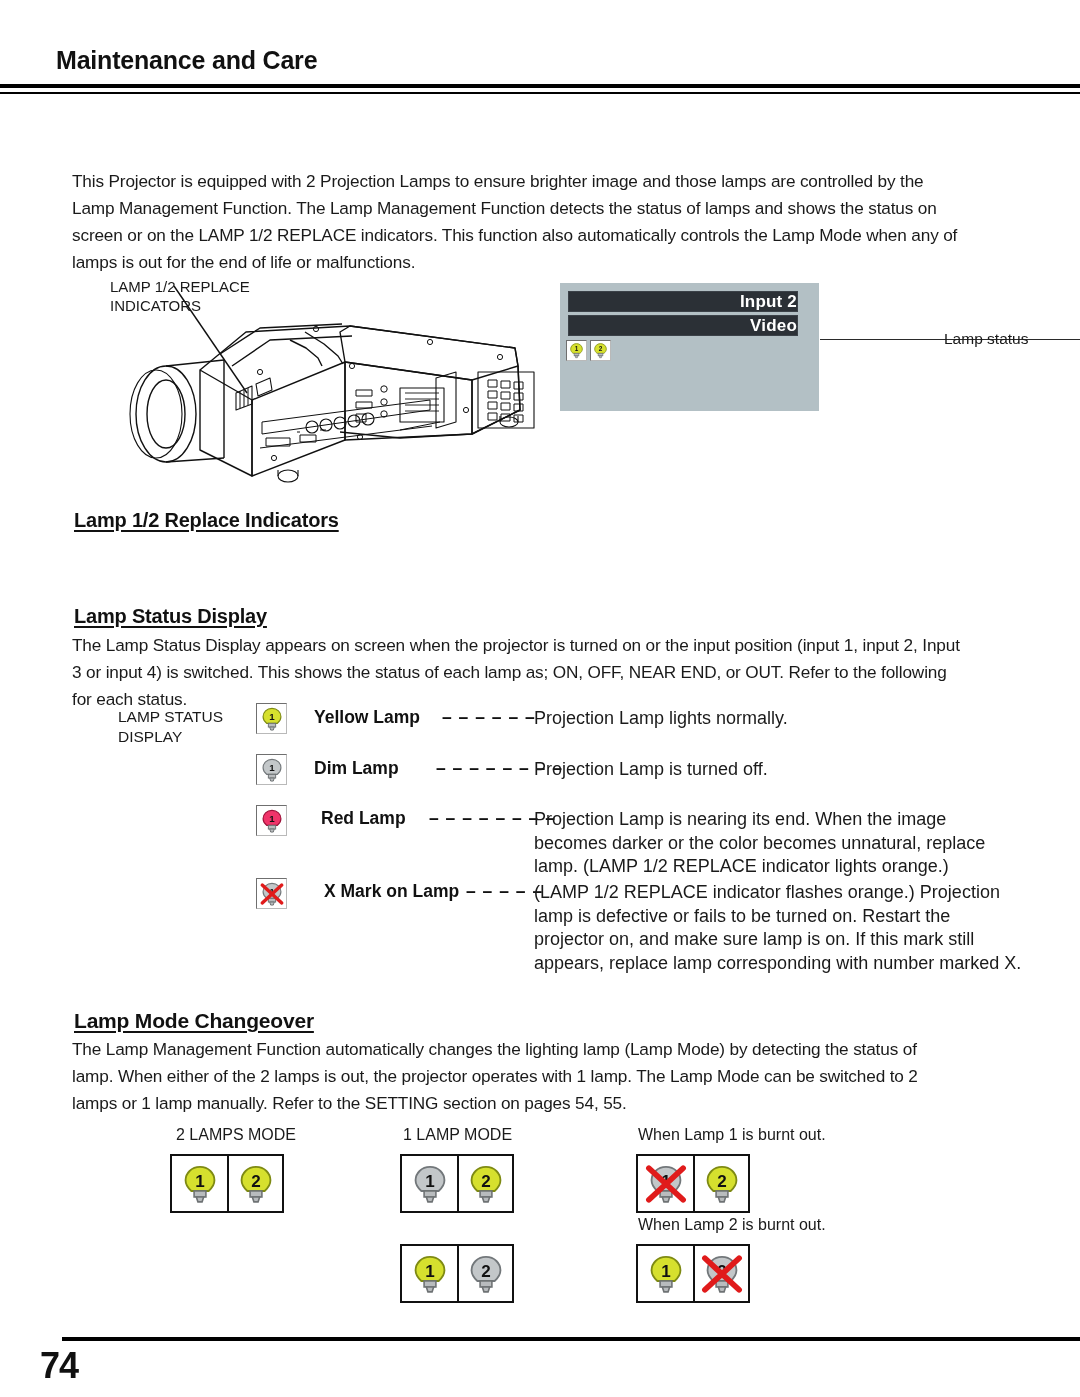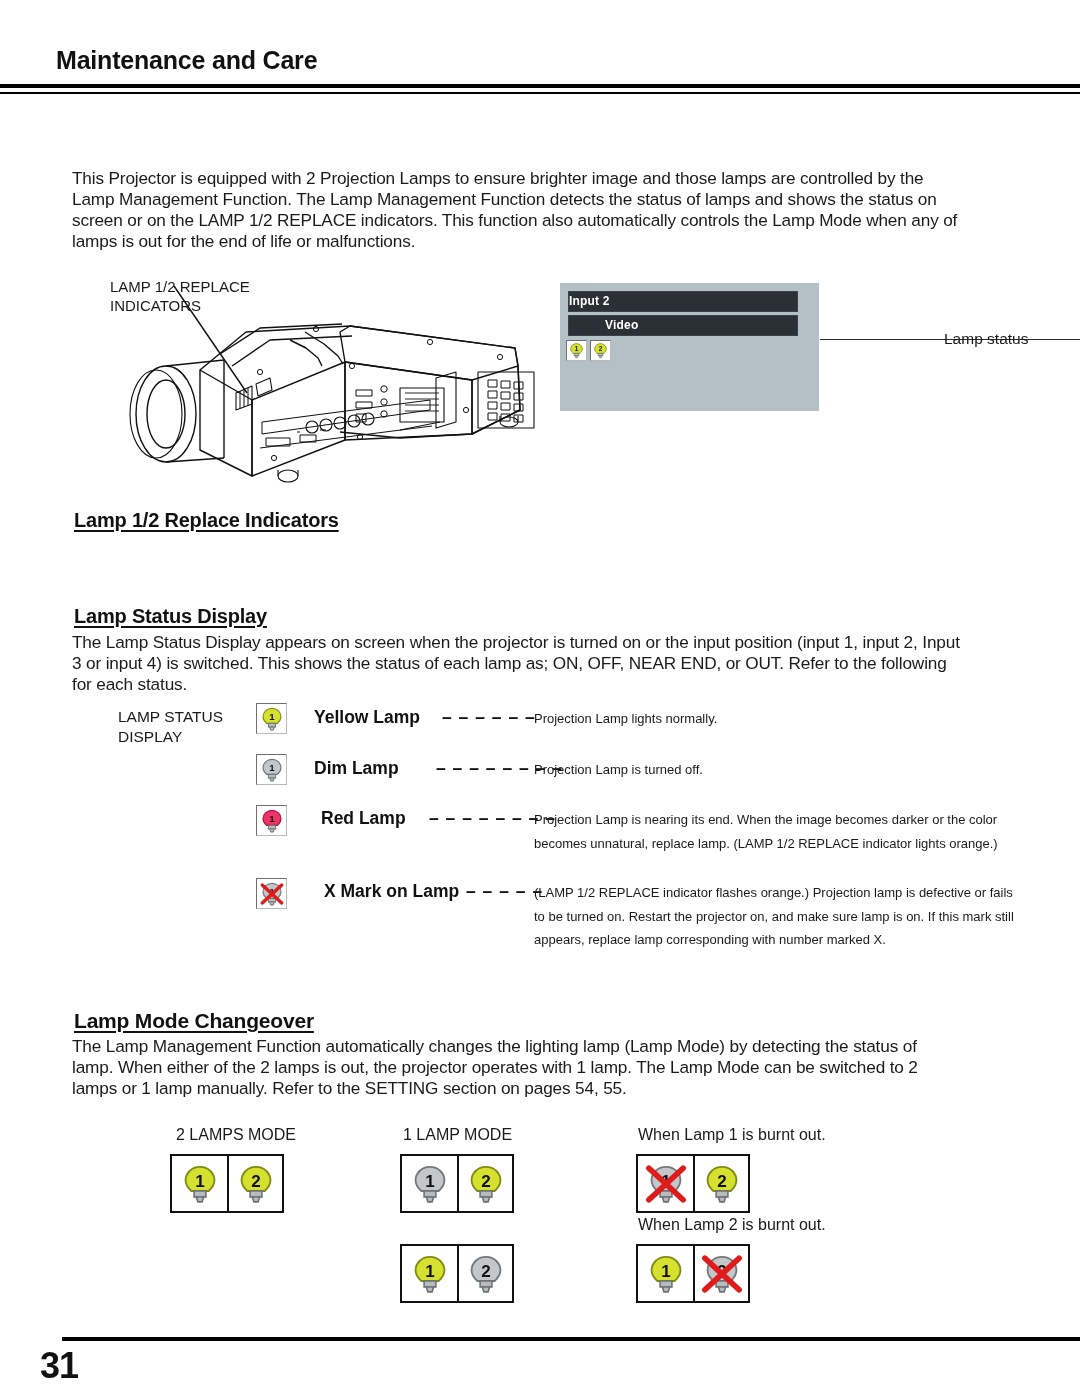--- a/index.html
+++ b/index.html
@@ -31,21 +31,21 @@
   .section-title {
     position: absolute; left: 78px; top: 116px;
     font-size: 27px; font-weight: bold; font-style: italic;
     letter-spacing: -0.2px;
   }
 
   
   .para {
     position: absolute;
     font-size: 17.2px;
-    line-height: 21px;
+    line-height: 27px;
     color: #1a1a1a;
     letter-spacing: -0.15px;
   }
   .p-intro { left: 72px; top: 168px; width: 890px; }
 
   .sub-head {
     position: absolute;
     font-size: 20px; font-weight: bold; letter-spacing: -0.2px;
     text-decoration: underline;
     text-underline-offset: 2.5px;
@@ -72,22 +72,22 @@
     position: relative;
     width: 259px; height: 128px;
     background: #b3c0c5;
   }
   .osd-bar {
     position: absolute; left: 8px;
     width: 230px; height: 21px;
     background: #2b3036;
     border: 1px solid #3b4148;
     color: #ffffff;
-    font-size: 12px; font-weight: bold;
-    text-align: left; line-height: 19px;
+    font-size: 17px; font-weight: bold;
+    text-align: right; line-height: 19px;
     letter-spacing: 0.2px;
   }
   .osd-bar.b1 { top: 8px; }
   .osd-bar.b2 { top: 32px; padding-left: 36px; }
   .osd-lamps { position: absolute; left: 6px; top: 57px; display: flex; gap: 3px; }
 
   
   .chip {
     background: #ffffff;
     border: 1px solid #6f6f6f;
@@ -121,21 +121,21 @@
     font-size: 17.5px; font-weight: bold; color: #111;
     white-space: nowrap;
   }
   .lrow .dashes {
     position: absolute;
     font-size: 17.5px; font-weight: bold; color: #111;
     letter-spacing: 1px; white-space: nowrap;
   }
   .lrow .desc {
     position: absolute;
-    font-size: 13px; line-height: 23.5px; color: #1a1a1a;
+    font-size: 18px; line-height: 23.5px; color: #1a1a1a;
     width: 470px;
   }
 
   
   .modes { position: absolute; left: 150px; top: 1126px; width: 880px; height: 200px; }
   .mode-title {
     position: absolute; font-size: 16px; color: #1a1a1a; white-space: nowrap;
   }
   .pair {
     position: absolute;
@@ -476,15 +476,15 @@
           <rect x="11.5" y="21.3" width="9" height="4.6" fill="#b9bcbe" stroke="#6e7274" stroke-width="1.2"></rect>
           <path d="M13.2 25.9 L18.8 25.9 L17.6 29.6 L14.4 29.6 Z" fill="#b9bcbe" stroke="#6e7274" stroke-width="1.2"></path>
           <text x="16" y="18" font-family="Liberation Sans, sans-serif" font-size="13" font-weight="bold" fill="#111" text-anchor="middle">2</text>
           <path d="M3 4 L29 28 M29 4 L3 28" stroke="#e01b1b" stroke-width="4.4" stroke-linecap="round"></path>
         </svg>
       </div>
     </div>
   </div>
 
   <div class="foot-rule"></div>
-  <div class="page-num">31</div>
+  <div class="page-num">74</div>
 
 </div>
 
 </body></html>

